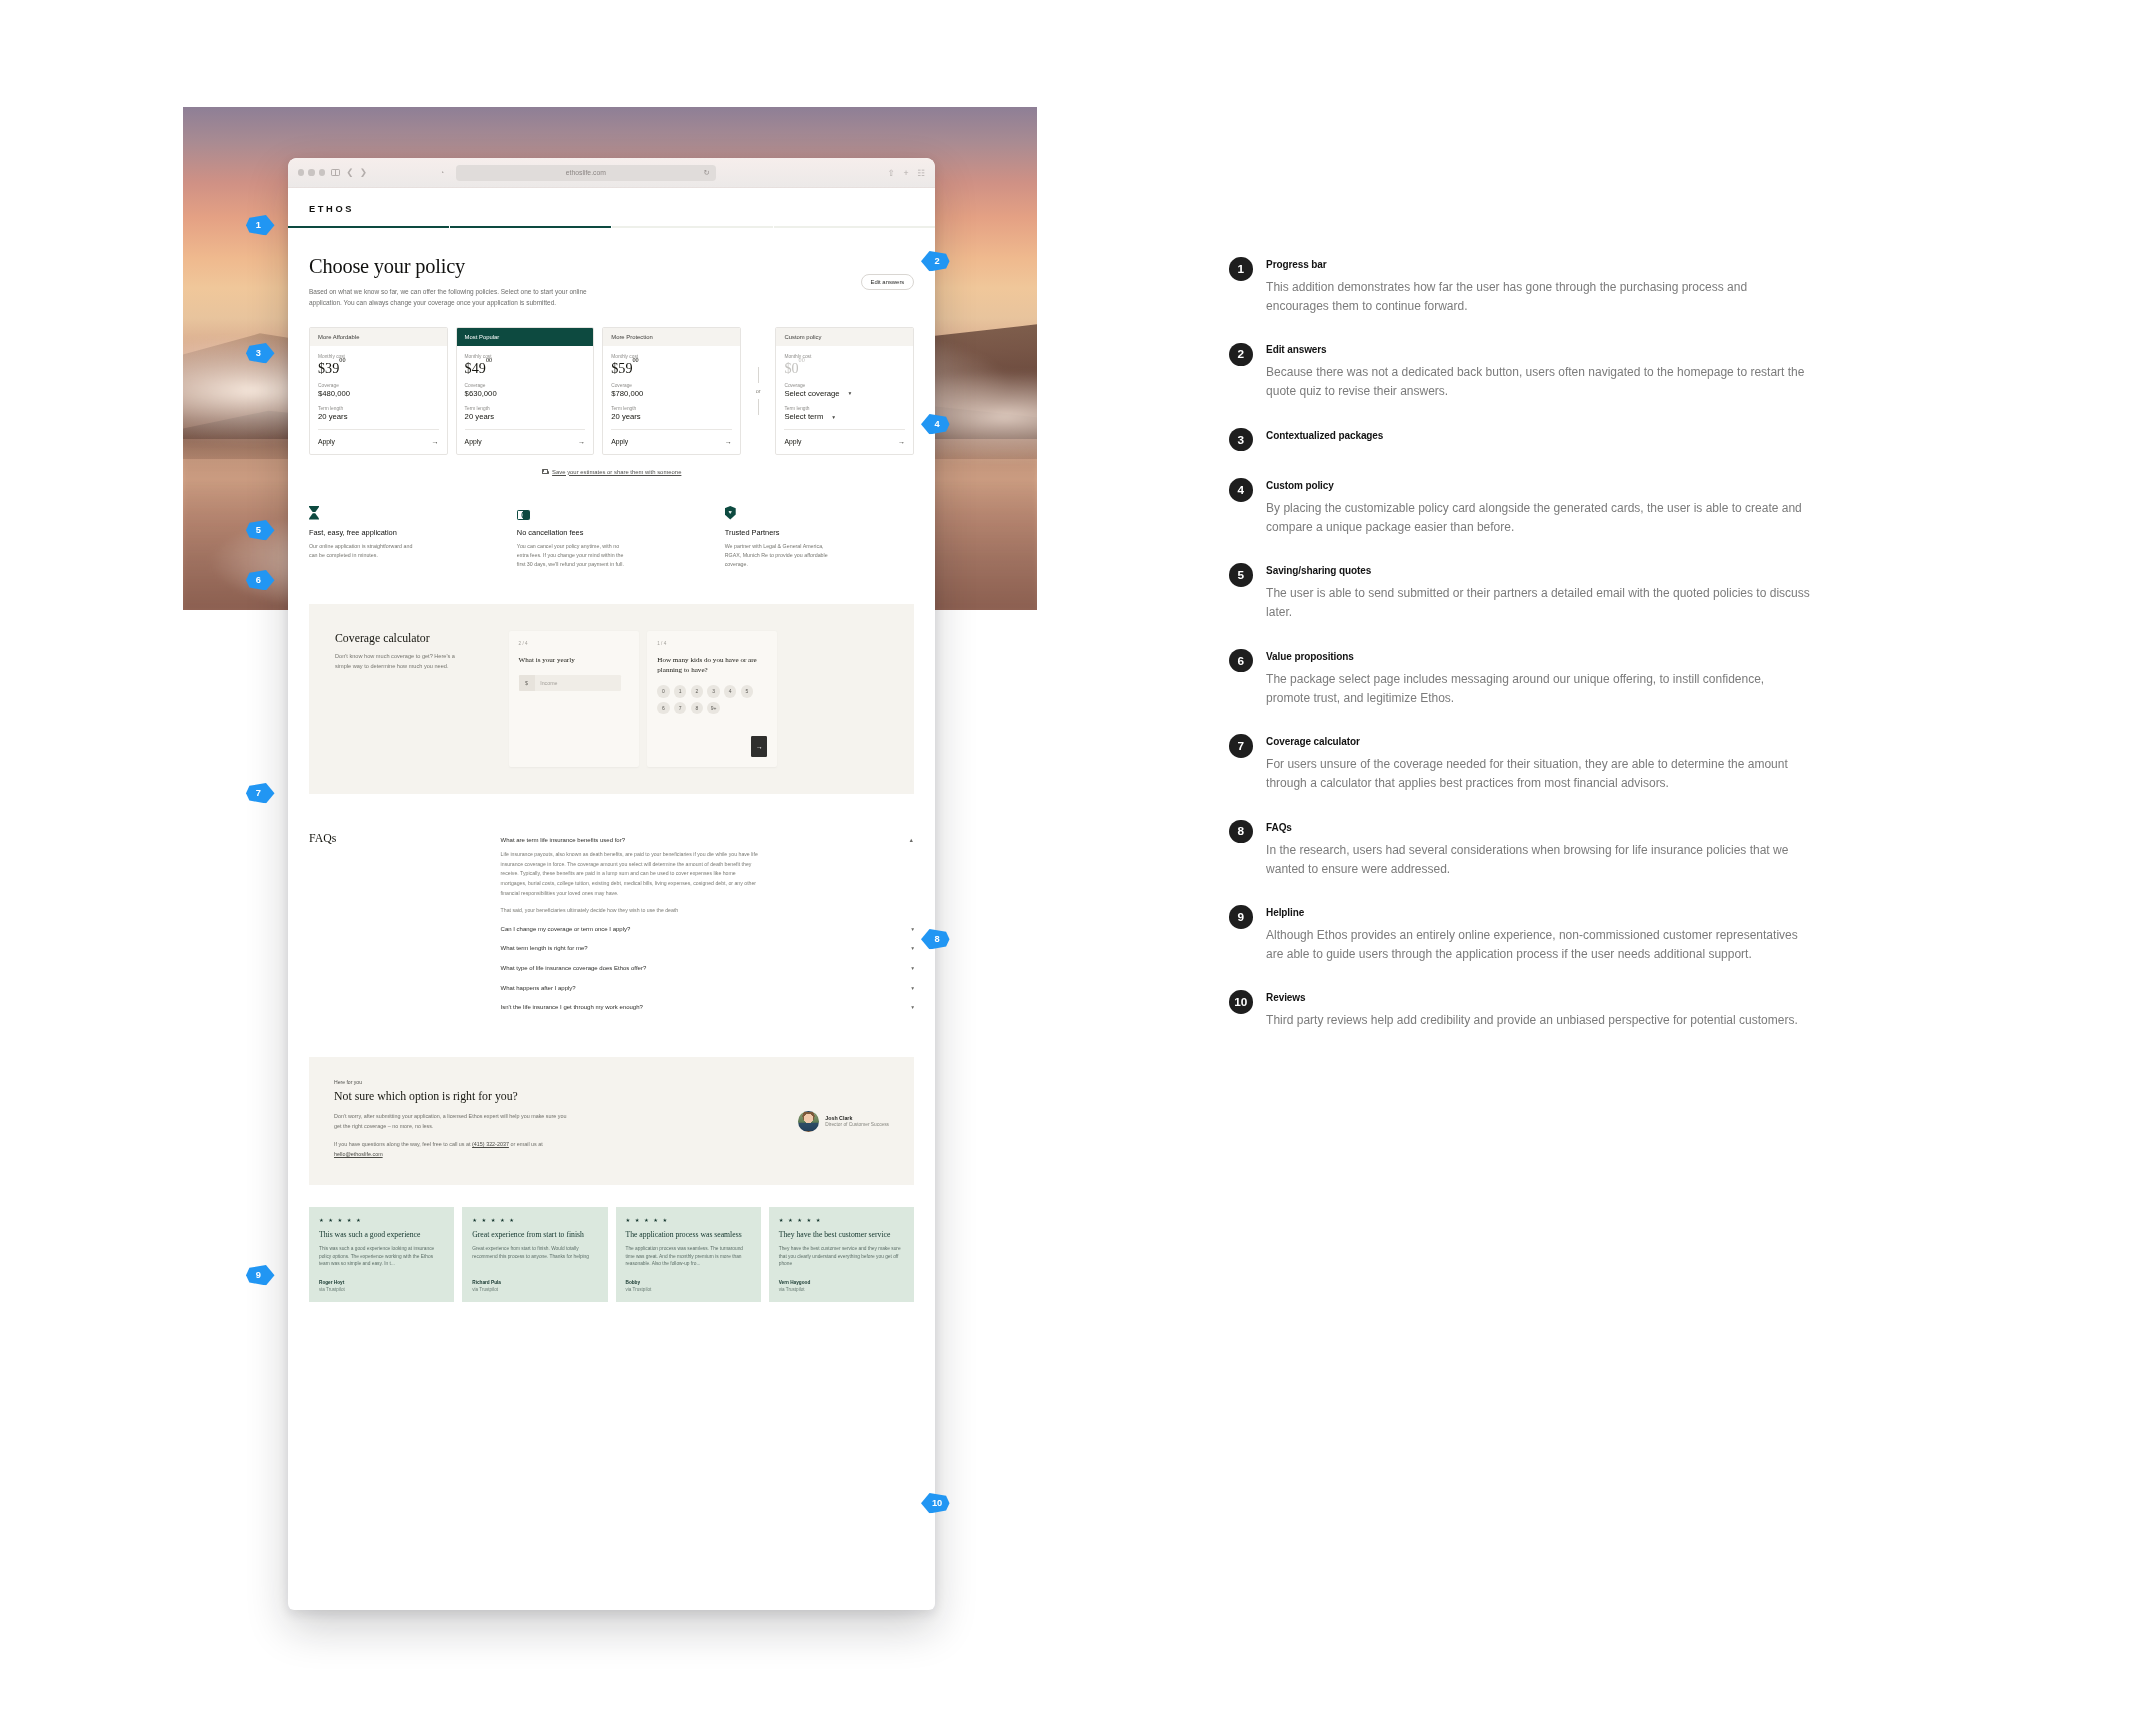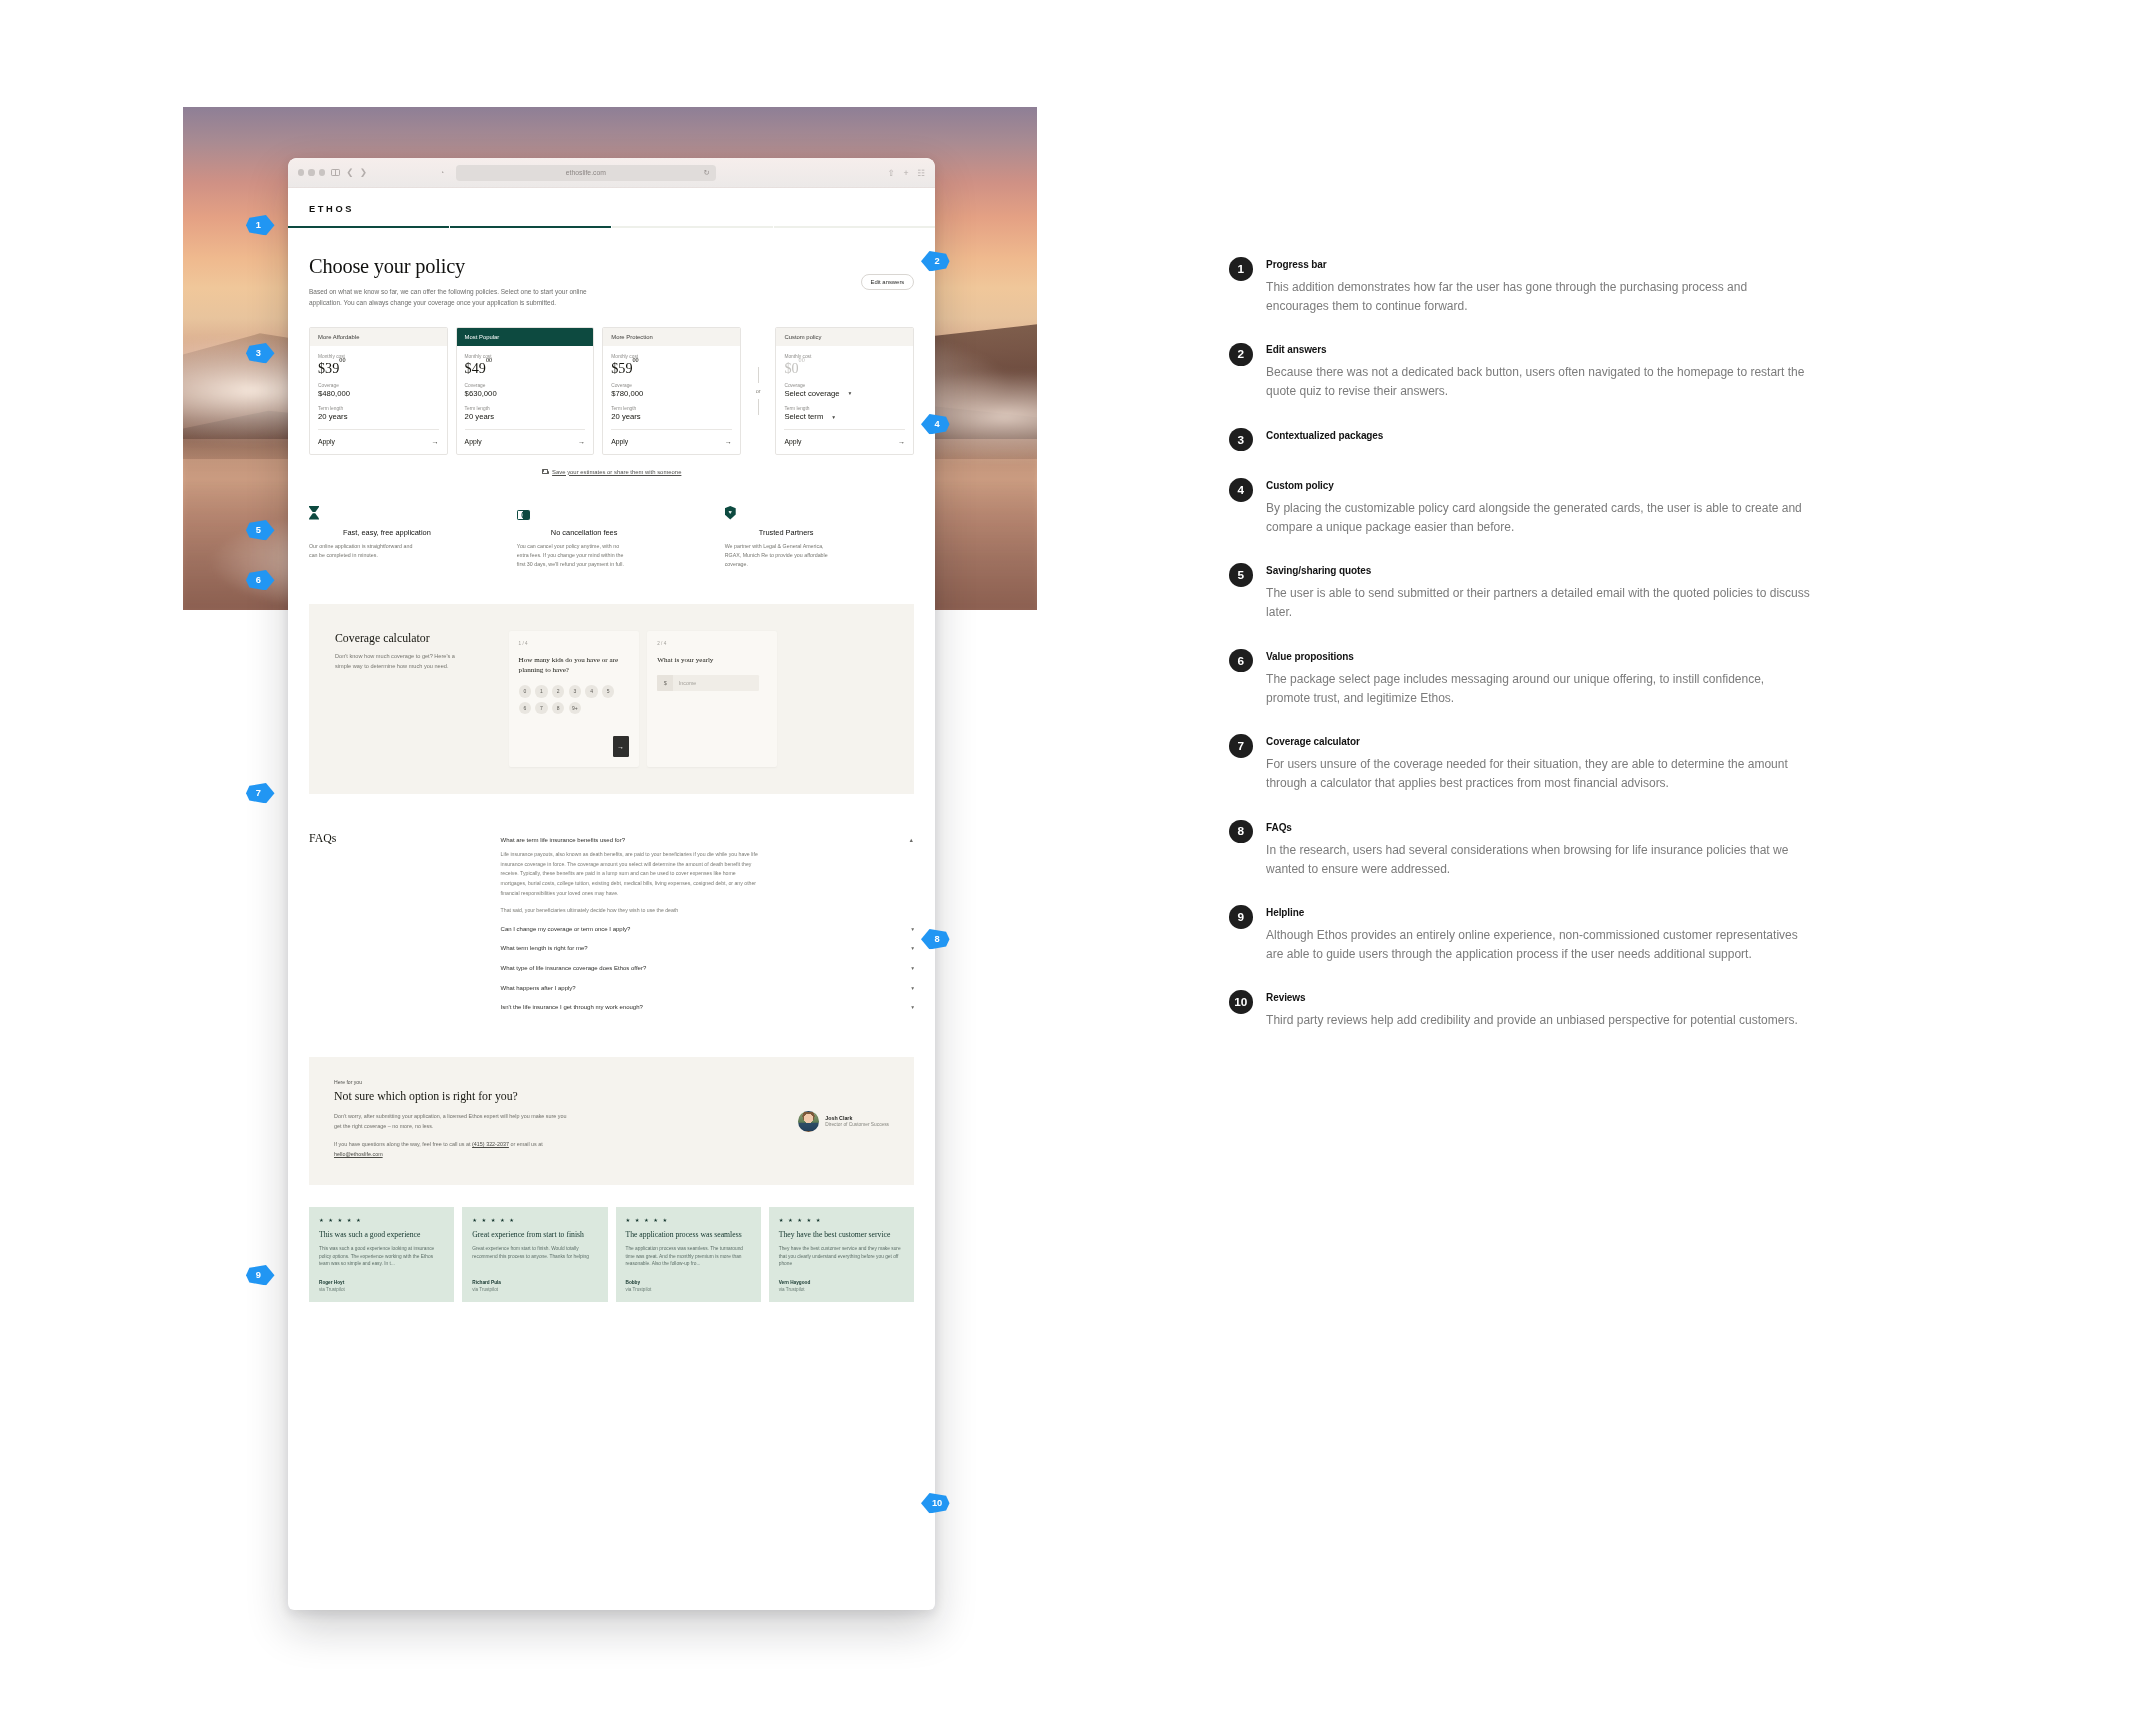--- a/index.html
+++ b/index.html
@@ -172,21 +172,21 @@
     content:""; position:absolute; left:0.6px; top:0px; width:3.7px; height:2.5px;
     border-left:0.7px solid #5e5e5b; border-right:0.7px solid #5e5e5b;
     transform:skewY(22deg); border-radius:0.6px;
   }
   .save-row a { font-size:5.9px; color:#4e4e4b; text-decoration:underline; }
 
   
   .vprops { display:flex; gap:18.6px; padding:30px 21px 0 21px; }
   .vprop { flex:1; }
   .vprop .icon { height:15px; margin-bottom:8.7px; display:flex; align-items:flex-end; }
-  .vprop h3 { font-size:7.4px; font-weight:400; color:#11110f; margin-bottom:4.3px;margin-left:34px; }
+  .vprop h3 { font-size:7.4px; font-weight:400; color:#11110f; margin-bottom:4.3px; }
   .vprop p { font-size:5.3px; line-height:1.7; color:#75756f; max-width:111px; }
 
   .ico-hourglass { width:10px; height:13.6px; position:relative; }
   .ico-hourglass:before, .ico-hourglass:after {
     content:""; position:absolute; left:0; width:10px; height:6.2px; background:#0d4a40;
   }
   .ico-hourglass:before { top:0; clip-path:polygon(0 0,100% 0,100% 18%,62% 100%,38% 100%,0 18%); }
   .ico-hourglass:after { bottom:0; clip-path:polygon(38% 0,62% 0,100% 82%,100% 100%,0 100%,0 82%); }
   .ico-bill { width:13.6px; height:10px; border:1.1px solid #0d4a40; border-radius:1.2px;
     background:linear-gradient(90deg,#fff 50%, #0d4a40 50%); position:relative; }
@@ -486,47 +486,47 @@
           <p>We partner with Legal &amp; General America, RGAX, Munich Re to provide you affordable coverage.</p>
         </div>
       </div>
 
       <div class="calc">
         <div class="calc-left">
           <h2>Coverage calculator</h2>
           <p>Don't know how much coverage to get? Here's a simple way to determine how much you need.</p>
         </div>
         <div class="calc-cards">
+          <div class="qcard">
+            <div class="step">2 / 4</div>
+            <h4>What is your yearly</h4>
+            <div class="money-input">
+              <span class="pre">$</span>
+              <span class="ph">Income</span>
+            </div>
+          </div>
           <div class="qcard">
             <div class="step">1 / 4</div>
             <h4>How many kids do you have or are planning to have?</h4>
             <div class="chips">
               <span class="chip">0</span>
               <span class="chip">1</span>
               <span class="chip">2</span>
               <span class="chip">3</span>
               <span class="chip">4</span>
               <span class="chip">5</span>
               <span class="chip">6</span>
               <span class="chip">7</span>
               <span class="chip">8</span>
               <span class="chip">9+</span>
             </div>
             <div class="next">
               <span>→</span>
             </div>
           </div>
-          <div class="qcard">
-            <div class="step">2 / 4</div>
-            <h4>What is your yearly</h4>
-            <div class="money-input">
-              <span class="pre">$</span>
-              <span class="ph">Income</span>
-            </div>
-          </div>
         </div>
       </div>
 
       <div class="faqs">
         <h2>FAQs</h2>
         <div class="faq-list">
 
           <div class="faq-item">
             <div class="faq-q">
               <span>What are term life insurance benefits used for?</span>

